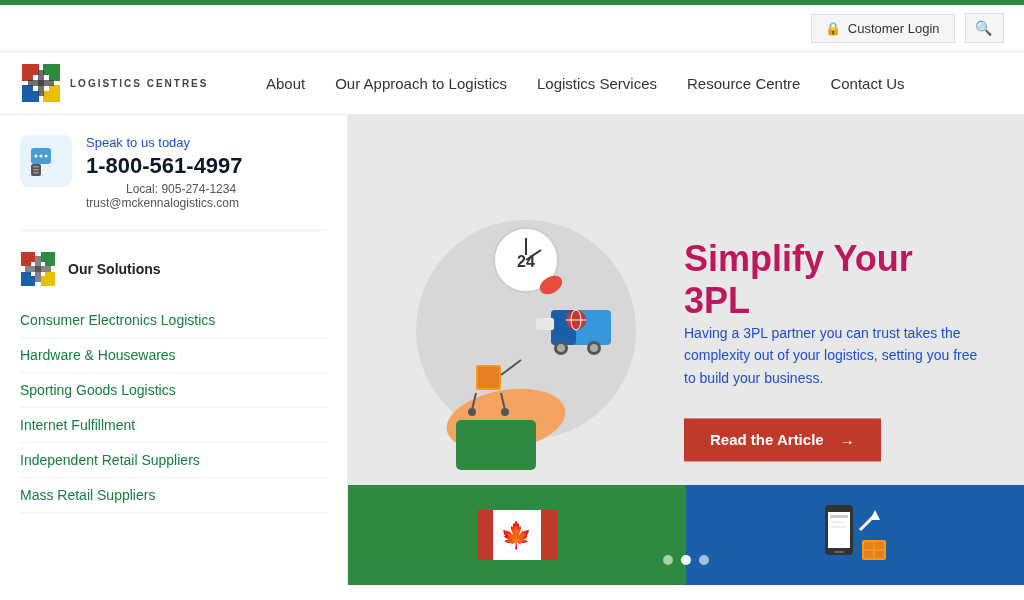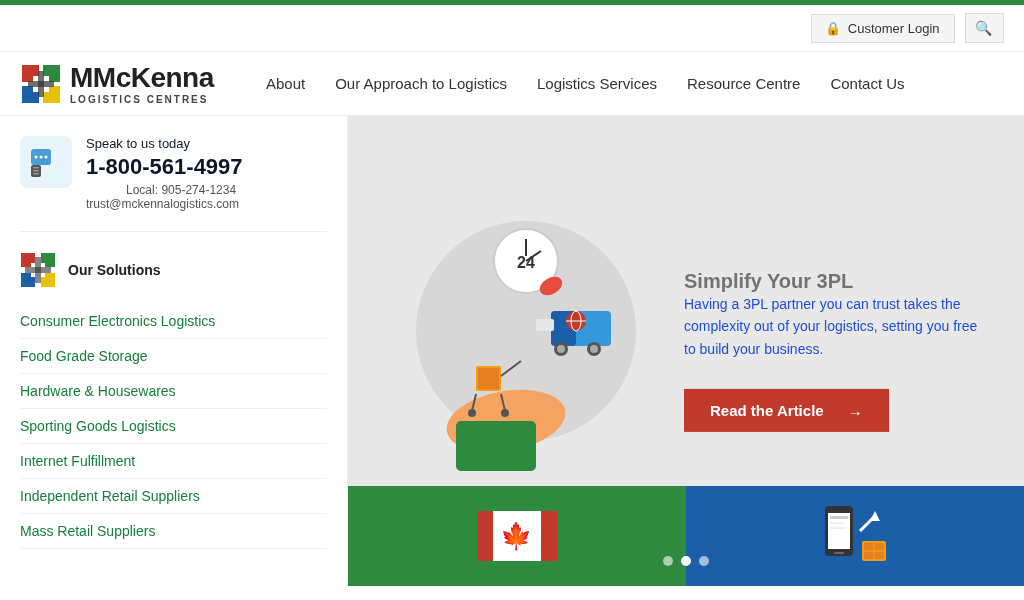--- a/index.html
+++ b/index.html
@@ -118,21 +118,21 @@
       border-radius: 8px;
       padding: 8px;
       display: flex;
       align-items: center;
       justify-content: center;
       width: 52px;
       height: 52px;
     }
     .contact-info .speak-today {
       font-size: 13px;
-      color: #0f172a;
+      color: #1d4ed8;
       margin-bottom: 3px;
     }
     .contact-info .phone-number {
       font-size: 22px;
       font-weight: bold;
       color: #0f172a;
       margin-bottom: 3px;
     }
     .contact-info .local {
       font-size: 12px;
@@ -179,40 +179,40 @@
     }
     .hero-content {
       position: absolute;
       right: 40px;
       top: 50%;
       transform: translateY(-50%);
       max-width: 300px;
       z-index: 2;
     }
     .hero-title {
-      font-size: 20px;
-      font-weight: bold;
-      color: #737373;
+      font-size: 36px;
+      font-weight: bold;
+      color: #be185d;
     }
     .hero-text {
       font-size: 14px;
       color: #1d4ed8;
       line-height: 1.6;
       margin-bottom: 29px;
     }
     .read-article-btn {
       background: #c0392b;
       color: #fff;
       border: none;
       padding: 13px 26px;
       font-size: 15px;
       cursor: pointer;
       display: flex;
       align-items: center;
-      gap: 24px;
+      gap: 16px;
       font-weight: bold;
     }
     .slider-dots {
       position: absolute;
       bottom: 20px;
       left: 50%;
       transform: translateX(-50%);
       display: flex;
       gap: 8px;
       z-index: 3;
@@ -293,23 +293,20 @@
       <rect x="2" y="2" width="17" height="17" fill="#c0392b"></rect>
       <rect x="23" y="2" width="17" height="17" fill="#2d8a3e"></rect>
       <rect x="2" y="23" width="17" height="17" fill="#1a5fa8"></rect>
       <rect x="23" y="23" width="17" height="17" fill="#e8c000"></rect>
       <rect x="13" y="13" width="16" height="16" fill="#fff"></rect>
 
       <rect x="18" y="8" width="6" height="26" fill="#333" opacity="0.7"></rect>
       <rect x="8" y="18" width="26" height="6" fill="#333" opacity="0.7"></rect>
     </svg>
     <div class="logo-text">
-      <span class="logo-name">
-        <span class="m-letter">M</span><span>McKenna</span>
-      </span>
       <span class="logo-sub">LOGISTICS CENTRES</span>
     </div>
   </div>
   <nav>
     <a href="#">About</a>
     <a href="#">Our Approach to Logistics</a>
     <a href="#">Logistics Services</a>
     <a href="#">Resource Centre</a>
     <a href="#">Contact Us</a>
   </nav>
@@ -353,21 +350,20 @@
         <rect x="21" y="21" width="14" height="14" fill="#e8c000"></rect>
         <rect x="11" y="11" width="14" height="14" fill="#fff"></rect>
         <rect x="15" y="5" width="6" height="26" fill="#333" opacity="0.6"></rect>
         <rect x="5" y="15" width="26" height="6" fill="#333" opacity="0.6"></rect>
       </svg>
       <span class="solutions-title">Our Solutions</span>
     </div>
 
     <ul class="solutions-list">
       <li>Consumer Electronics Logistics</li>
-      <li>Food Grade Storage</li>
       <li>Hardware &amp; Housewares</li>
       <li>Sporting Goods Logistics</li>
       <li>Internet Fulfillment</li>
       <li>Independent Retail Suppliers</li>
       <li>Mass Retail Suppliers</li>
     </ul>
   </div>
 
   <div class="hero-area">
 

